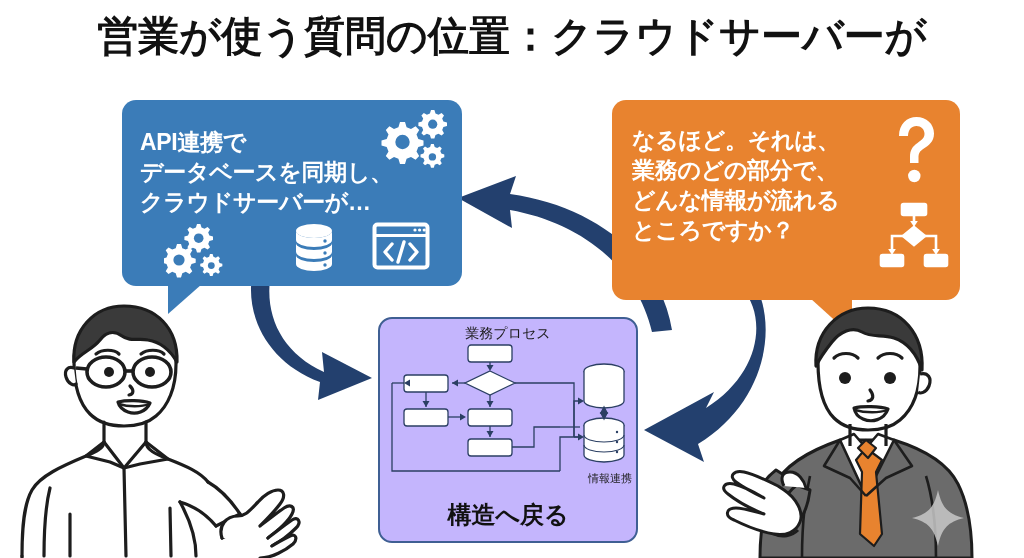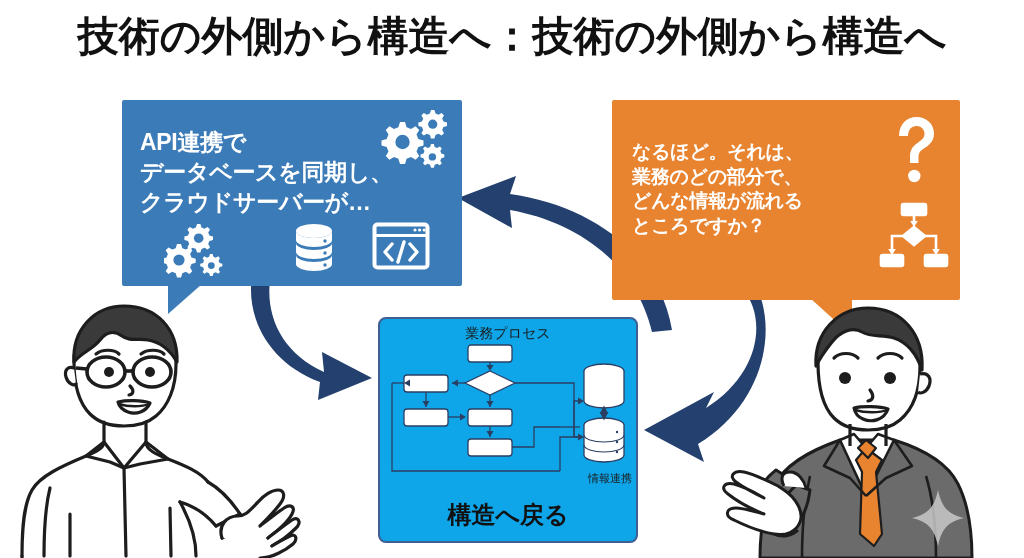--- a/index.html
+++ b/index.html
@@ -29,21 +29,21 @@
     font-weight: bold;
     color: #111111;
     letter-spacing: 0px;
     line-height: 1.12;
     white-space: nowrap;
   }
 
   
   .bubble {
     position: absolute;
-    border-radius: 2px;
+    border-radius: 14px;
     color: #ffffff;
   }
   #bubble-blue {
     left: 122px;
     top: 100px;
     width: 340px;
     height: 186px;
     background: #3b7cb8;
   }
   #bubble-orange {
@@ -60,22 +60,22 @@
     white-space: pre-line;
   }
   #bubble-blue .bubble-text {
     left: 18px;
     top: 28px;
     font-size: 23px;
     letter-spacing: -0.3px;
   }
   #bubble-orange .bubble-text {
     left: 20px;
-    top: 40px;
-    font-size: 19px;
+    top: 26px;
+    font-size: 23px;
     letter-spacing: -0.3px;
   }
   
   .tail {
     position: absolute;
     width: 0;
     height: 0;
   }
   #tail-blue {
     left: 168px;
@@ -102,22 +102,22 @@
   #icon-flowchart   { right: 10px;  bottom: 28px; }
 
   
   #diagram-card {
     position: absolute;
     left: 378px;
     top: 317px;
     width: 256px;
     height: 222px;
     border: 2px solid #3f5f93;
-    border-radius: 8px;
-    background: #0ea5e9;
+    border-radius: 14px;
+    background: #c4b5fd;
     font-family: Liberation Serif, serif;
   }
   #diagram-heading {
     position: absolute;
     left: 0; right: 0;
     top: 6px;
     text-align: center;
     font-size: 14px;
     color: #1b1b1b;
     font-weight: normal;
@@ -150,21 +150,21 @@
     left: 0; top: 0;
     width: 1024px; height: 558px;
     pointer-events: none;
   }
 </style>
 </head>
 <body>
 
 <div id="stage">
 
-  <div id="page-title">技術の外側から構造へ：技術の外側から構造へ</div>
+  <div id="page-title">営業が使う質問の位置：クラウドサーバーが</div>
 
   <svg id="arrows-layer" viewBox="0 0 1024 558" xmlns="http://www.w3.org/2000/svg">
 
     <g>
       <path d="M 272,268
                C 262,312 280,352 324,372
                L 322,352
                L 372,378
                L 318,400
                L 320,382

